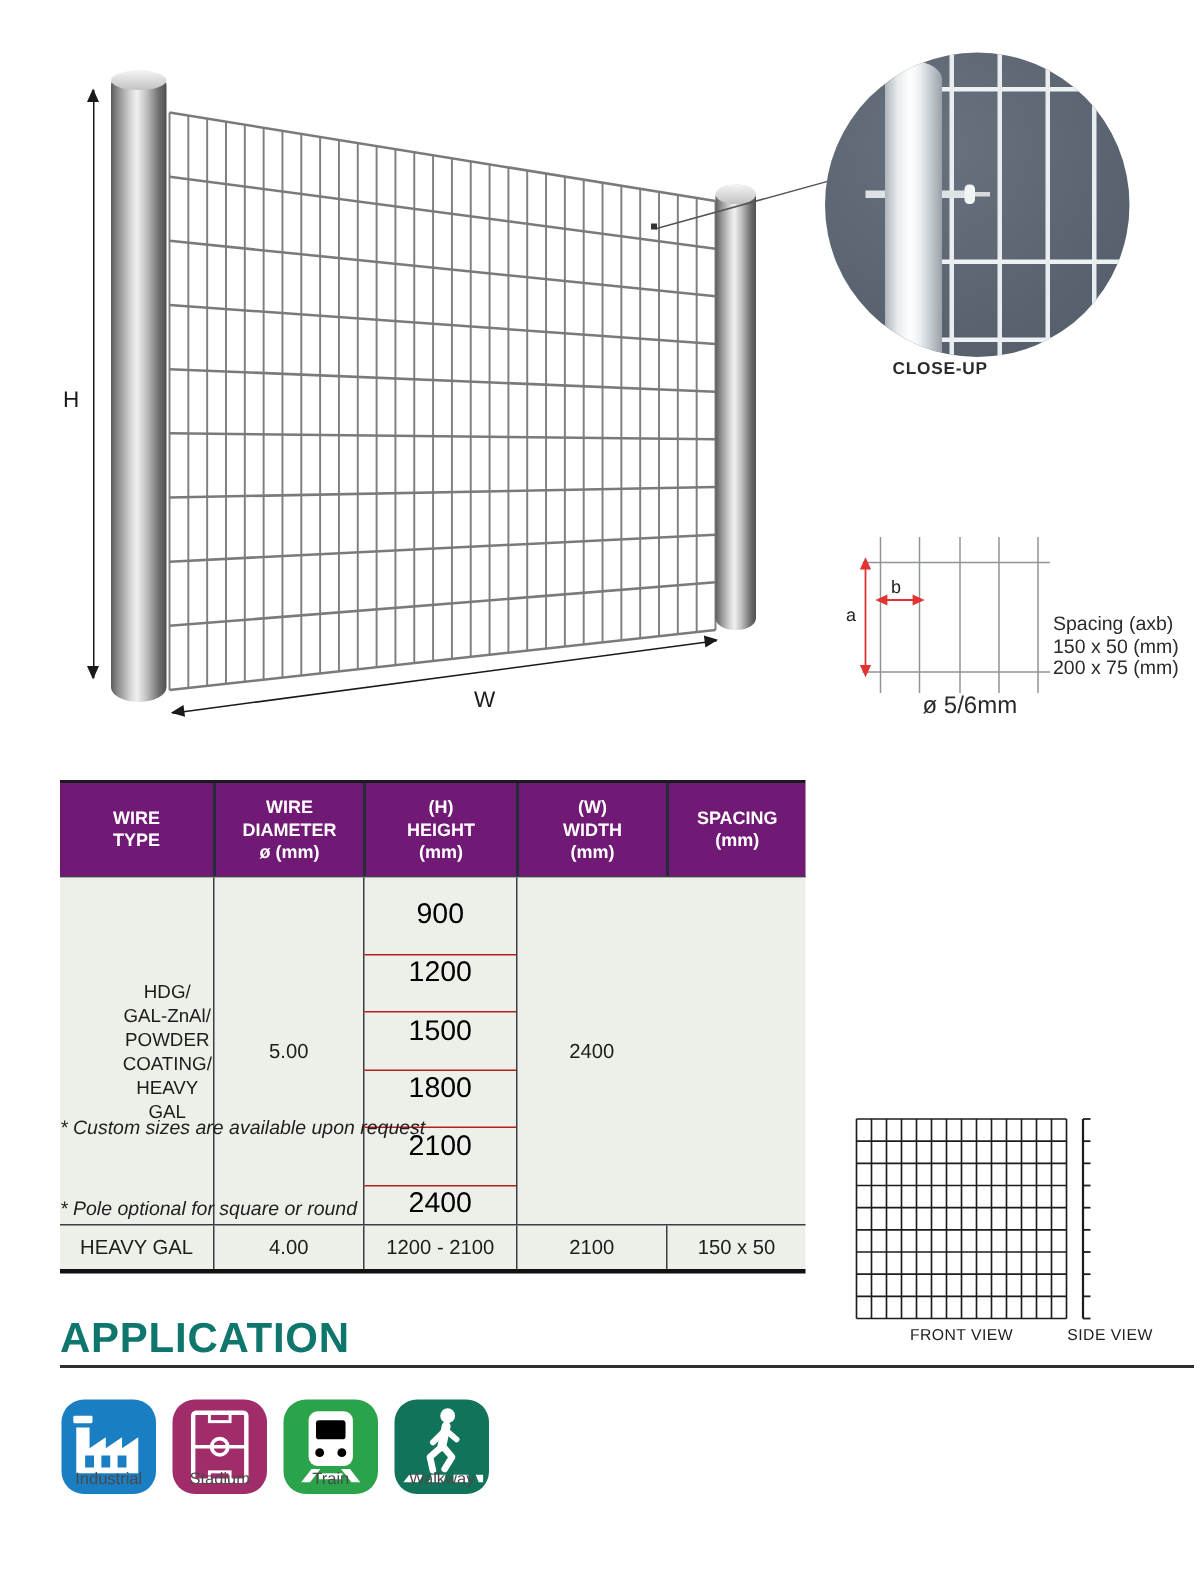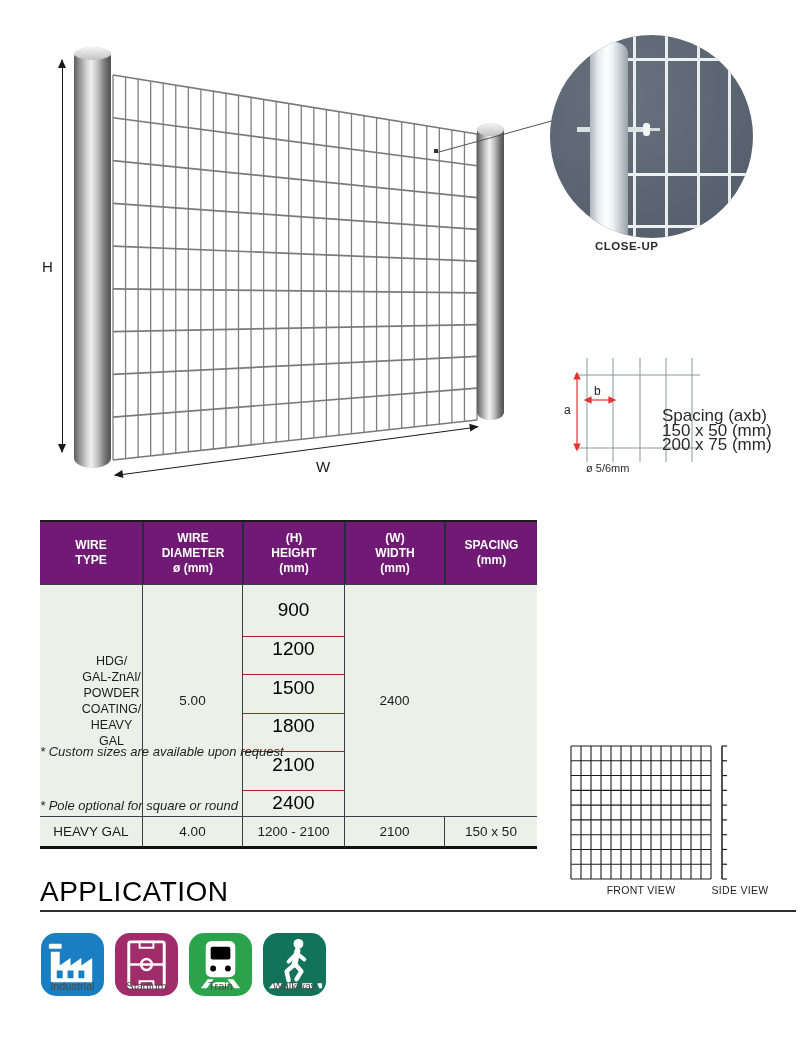--- a/index.html
+++ b/index.html
@@ -38,22 +38,22 @@
   .cu-pin-l { position:absolute; left:27px; top:92px; width:13px; height:5px; background:#dde2e5; }
   .cu-pin-r { position:absolute; left:78px; top:92px; width:19px; height:5px; background:#dde2e5; }
   .cu-bolt  { position:absolute; left:93px; top:88px; width:7px; height:13px; border-radius:3px; background:#f2f5f6; }
   .cu-pin-r2{ position:absolute; left:100px; top:93px; width:10px; height:3px; background:#d5dadd; }
   .closeup-label { position:absolute; left:595px; top:240px; width:120px; font-size:11.5px; font-weight:bold; letter-spacing:.5px; color:#2b2b2b; }
 
   
   #spacing-svg { position:absolute; left:560px; top:348px; width:235px; height:128px; }
   .sp-a { position:absolute; left:564px; top:403px; font-size:12px; color:#222; }
   .sp-b { position:absolute; left:594px; top:384px; font-size:12px; color:#222; }
-  .sp-text { position:absolute; left:662px; top:409px; font-size:17px; line-height:14.5px; color:#2a2a2a; white-space:pre-line; }
-  .sp-dia { position:absolute; left:586px; top:462px; font-size:11px; color:#2a2a2a; }
+  .sp-text { position:absolute; left:702px; top:409px; font-size:13px; line-height:14.5px; color:#2a2a2a; white-space:pre-line; }
+  .sp-dia { position:absolute; left:615px; top:462px; font-size:16px; color:#2a2a2a; }
 
   
   .spec-table { position:absolute; left:40px; top:520px; width:497px; border-top:2.5px solid #1a1a1a; }
   .tgrid { display:grid; grid-template-columns:102px 100px 102px 100px 93px; }
   .thead { background:#701a75; border-bottom:1.5px solid #3a3f47; }
   .th { height:62px; display:flex; align-items:center; justify-content:center; text-align:center;
         color:#fff; font-size:12px; font-weight:bold; line-height:15px; white-space:pre-line; }
   .thead > .th + .th { border-left:2px solid #252b38; }
   .tbody { background:#edefe9; }
   .tbody > div + div { border-left:1.5px solid #3a3f47; }
@@ -274,21 +274,21 @@
       <line x1="164" y1="67.12" x2="169" y2="67.12" stroke="#1d1d1d" stroke-width="1.2"></line>
       <line x1="164" y1="81.89999999999999" x2="169" y2="81.89999999999999" stroke="#1d1d1d" stroke-width="1.2"></line>
       <line x1="164" y1="96.67999999999999" x2="169" y2="96.67999999999999" stroke="#1d1d1d" stroke-width="1.2"></line>
       <line x1="164" y1="111.46" x2="169" y2="111.46" stroke="#1d1d1d" stroke-width="1.2"></line>
       <line x1="164" y1="126.24" x2="169" y2="126.24" stroke="#1d1d1d" stroke-width="1.2"></line>
       <line x1="164" y1="141.01999999999998" x2="169" y2="141.01999999999998" stroke="#1d1d1d" stroke-width="1.2"></line>
     </svg>
   <div class="view-label fv-label">FRONT VIEW</div>
   <div class="view-label sv-label">SIDE VIEW</div>
 
-  <div class="app-title" style="color: #000000;">APPLICATION</div>
+  <div class="app-title" style="color: #0f766e; font-weight: bold;">APPLICATION</div>
   <div class="app-rule"></div>
 
   <div class="tile t1" style="background: rgb(26, 127, 194);">
     <svg viewBox="0 0 64 64">
       <rect x="8" y="11" width="13" height="5" rx="1" fill="#fff"></rect>
       <path fill="#fff" fill-rule="evenodd" d="M10 50 V19 h9 v14 l11 -7.5 v7.5 l11 -7.5 v7.5 l11 -7.5 V50 Z
         M16 38 h6 v8 h-6 Z M27 38 h6 v8 h-6 Z M38 38 h6 v8 h-6 Z"></path>
     </svg>
   </div>
   <div class="tile t2" style="background: rgb(160, 45, 105);">

